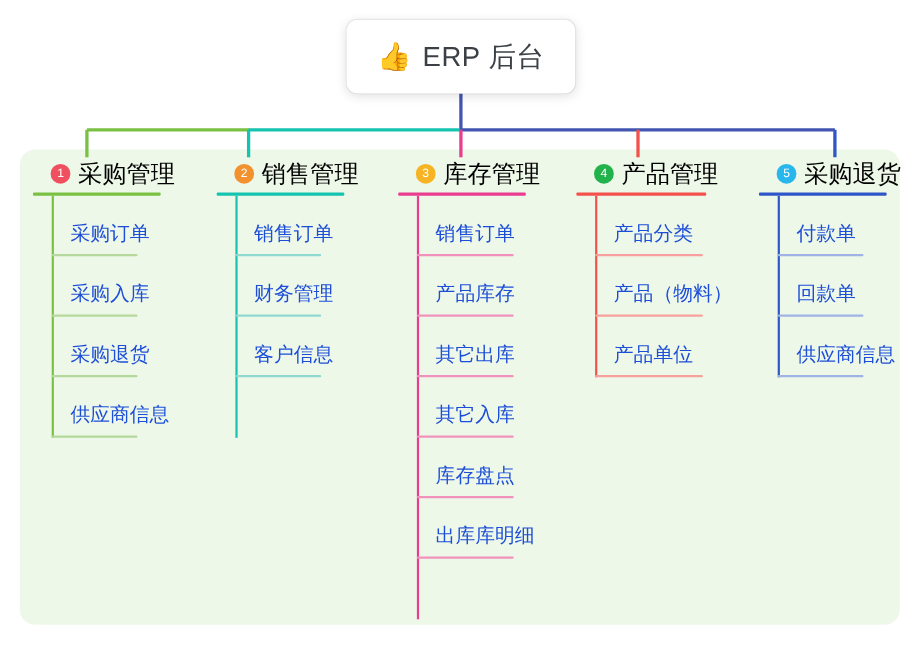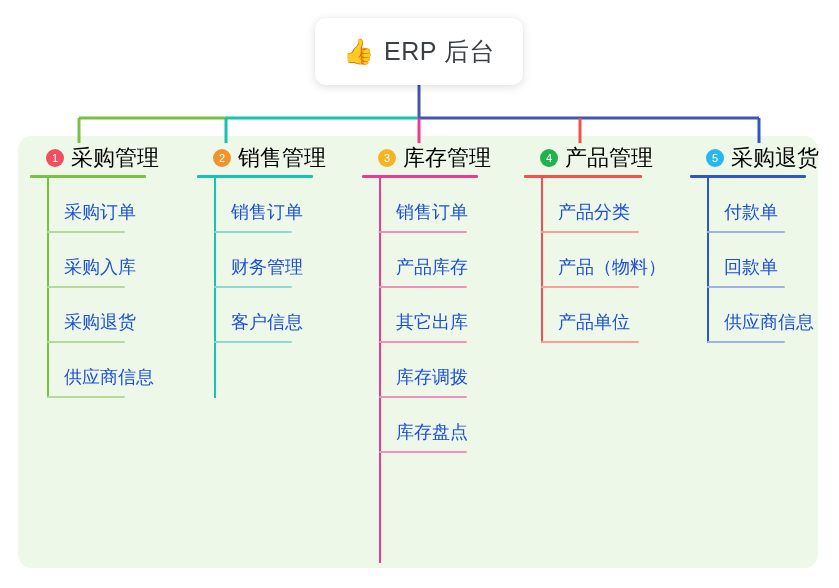--- a/index.html
+++ b/index.html
@@ -217,25 +217,29 @@
         </div>
         <div class="leaf">
           <span class="leaf-label">产品库存</span>
           <div class="leaf-line" style="background: rgb(241, 146, 189); width: 88px;"></div>
         </div>
         <div class="leaf">
           <span class="leaf-label">其它出库</span>
           <div class="leaf-line" style="background: rgb(241, 146, 189); width: 88px;"></div>
         </div>
         <div class="leaf">
-          <span class="leaf-label">库存调拨</span>
+          <span class="leaf-label">其它入库</span>
           <div class="leaf-line" style="background: rgb(241, 146, 189); width: 88px;"></div>
         </div>
         <div class="leaf">
           <span class="leaf-label">库存盘点</span>
+          <div class="leaf-line" style="background: rgb(241, 146, 189); width: 88px;"></div>
+        </div>
+        <div class="leaf">
+          <span class="leaf-label">出库库明细</span>
           <div class="leaf-line" style="background: rgb(241, 146, 189); width: 88px;"></div>
         </div>
       </div>
     </div>
     <div class="branch" style="left: 524px;">
       <div class="branch-head">
         <span class="badge" style="background: rgb(33, 178, 75);">4</span>
         <span class="branch-title">产品管理</span>
       </div>
       <div class="branch-underline" style="background: rgb(244, 81, 77); width: 118px;"></div>

